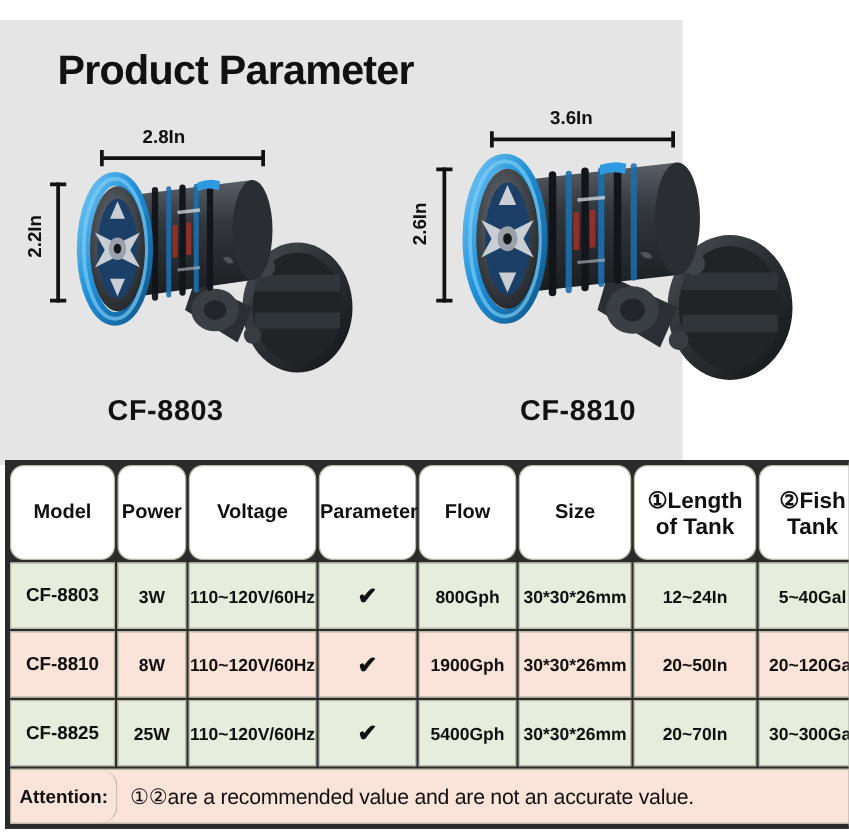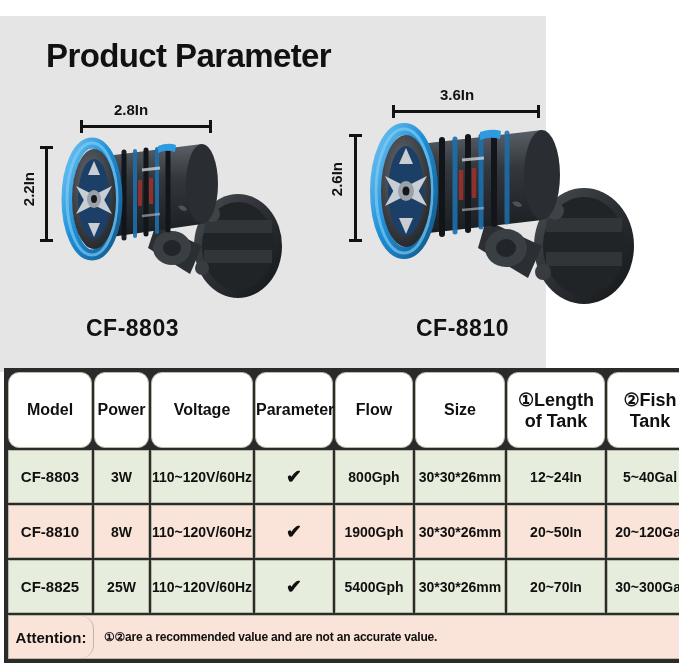--- a/index.html
+++ b/index.html
@@ -149,22 +149,22 @@
     border-right: 1px solid #b9b9a8;
     height: 100%;
     display: flex;
     align-items: center;
     justify-content: center;
     font-size: 15px;
     border-radius: 13px;
   }
   .attn-text {
     padding-left: 10px;
-    font-weight: bold;
-    font-size: 12px;
+    font-weight: normal;
+    font-size: 17px;
     letter-spacing: -0.2px;
   }
 </style>
 </head>
 <body>
 
 <div id="product-panel">
 
   <div id="page-title">Product Parameter</div>
 

